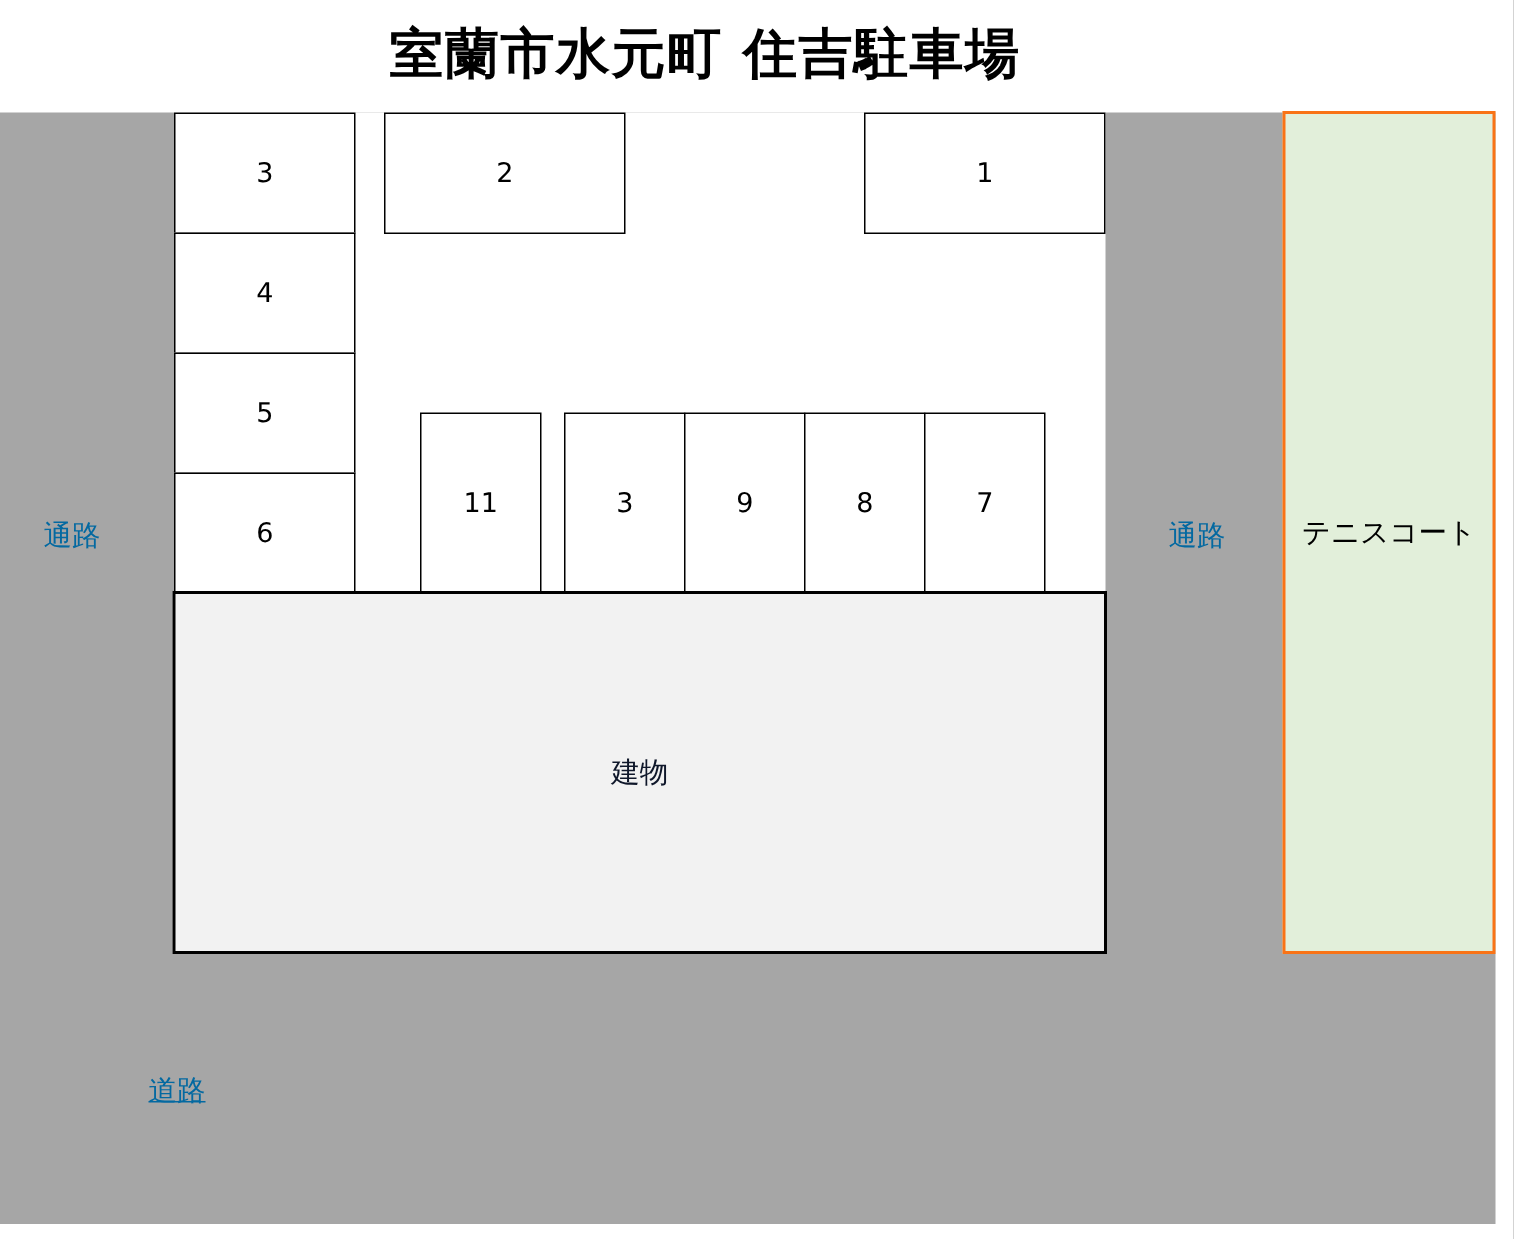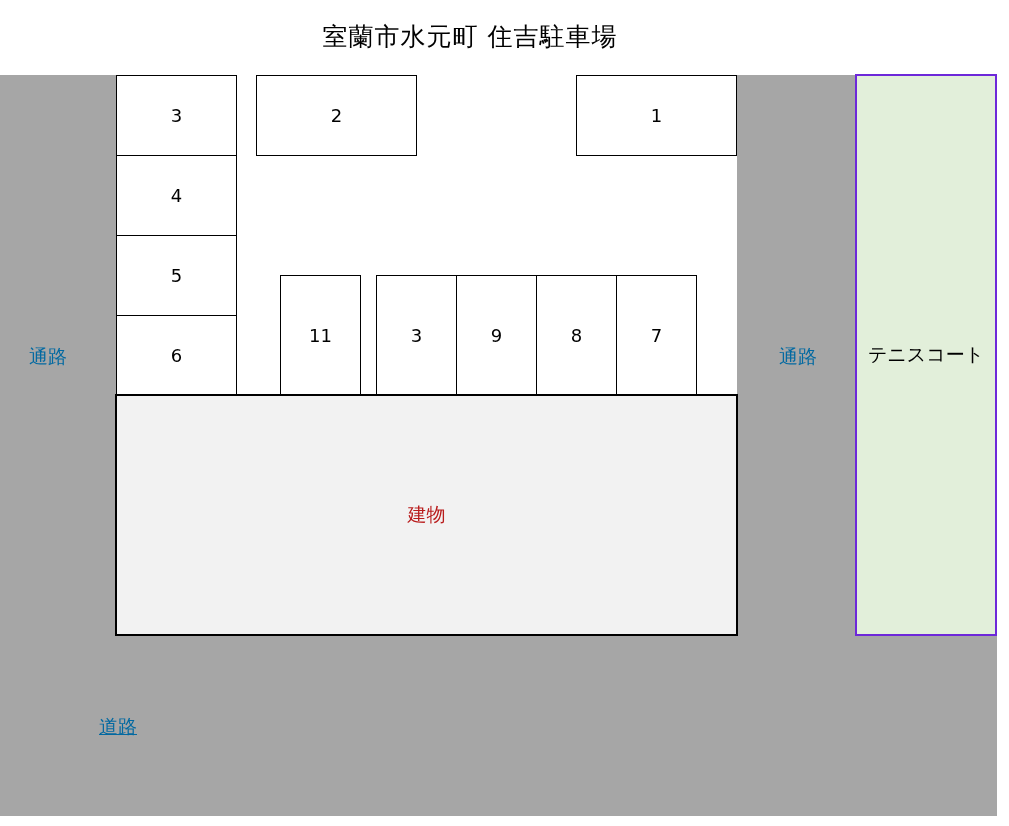--- a/index.html
+++ b/index.html
@@ -1,27 +1,27 @@
 <!DOCTYPE html>
 <html><head>
 <meta charset="utf-8">
 <style>
   html, body { margin:0; padding:0; }
   body { width:1009px; height:826px; position:relative; background:#ffffff; overflow:hidden;
          font-family:"DejaVu Sans", sans-serif; }
   .abs { position:absolute; box-sizing:border-box; }
-  .title { left:0; top:10px; width:940px; text-align:center; font-size:25px; font-weight:normal;
+  .title { left:0; top:10px; width:940px; text-align:center; font-size:36px; font-weight:bold;
            color:#000; letter-spacing:1px; line-height:54px; }
   .road { background:#a6a6a6; }
   .lot  { background:#ffffff; }
   .space { border:1px solid #000; background:#fff; display:flex; align-items:center; justify-content:center;
            font-size:18px; color:#000; }
   .building { border:2px solid #000; background:#f2f2f2; display:flex; align-items:center; justify-content:center;
-              font-size:19px; color:#b91c1c; }
-  .tennis { border:2px solid #6d28d9; background:#e2efda; display:flex; align-items:center; justify-content:center;
+              font-size:19px; color:#0f172a; }
+  .tennis { border:2px solid #f97316; background:#e2efda; display:flex; align-items:center; justify-content:center;
             font-size:19px; color:#000; }
   .label { font-size:19px; color:#0369a1; display:flex; align-items:center; justify-content:center; }
 </style>
 </head>
 <body>
 
 <div class="abs title">室蘭市水元町 住吉駐車場</div>
 
 <div class="abs road" style="left:0;top:75px;width:997px;height:741px;"></div>
 

